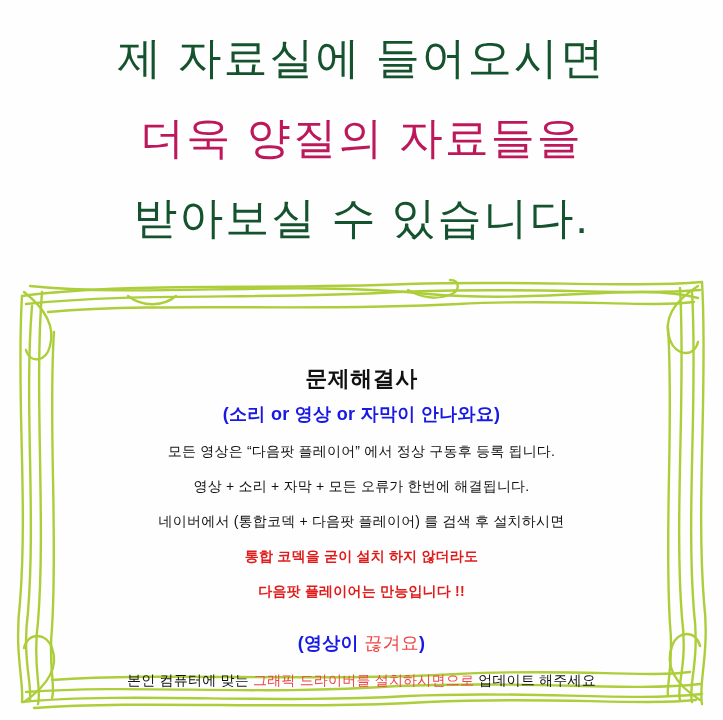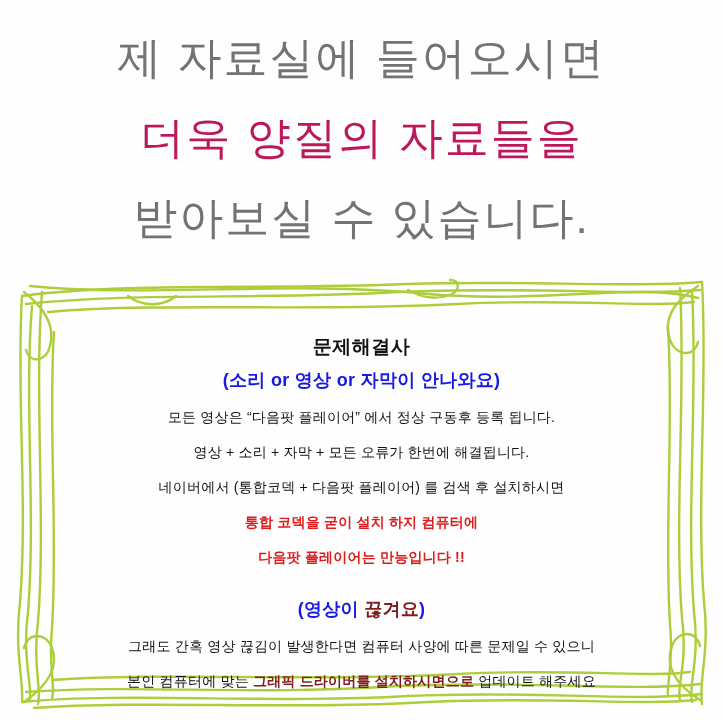--- a/index.html
+++ b/index.html
@@ -27,21 +27,21 @@
     left: 0;
     width: 723px;
     text-align: center;
   }
   .headline-line {
     font-family: "Liberation Sans", sans-serif;
     font-size: 44px;
     line-height: 80px;
     letter-spacing: 2px;
     font-weight: 400;
-    color: #737373;
+    color: #14532d;
     white-space: nowrap;
   }
   .headline-line.blue {
     color: #be185d;
   }
 
   
   .frame-wrap {
     position: absolute;
     top: 272px;
@@ -60,22 +60,22 @@
   
   .inner {
     position: absolute;
     top: 0;
     left: 0;
     width: 707px;
     height: 438px;
     text-align: center;
   }
   .doc-title {
-    margin-top: 62px;
-    font-size: 19px;
+    margin-top: 92px;
+    font-size: 22px;
     font-weight: bold;
     color: #111111;
     letter-spacing: 0.5px;
   }
   .sec-head {
     margin-top: 8px;
     font-size: 18px;
     font-weight: bold;
     color: #1919e6;
     letter-spacing: 0.3px;
@@ -87,22 +87,22 @@
     letter-spacing: 0.2px;
   }
   .body-line.red {
     color: #e01b1b;
     font-weight: bold;
   }
   .spacer-lg {
     height: 22px;
   }
   .inline-red {
-    color: #7f1d1d;
-    font-weight: bold;
+    color: #ef4444;
+    font-weight: normal;
     text-align: right;
   }
 </style>
 </head>
 <body>
 
 <div class="page">
 
   <div class="headline">
     <div class="headline-line">제 자료실에 들어오시면</div>
@@ -143,25 +143,24 @@
       </g>
     </svg>
 
     <div class="inner">
       <div class="doc-title">문제해결사</div>
 
       <div class="sec-head">(소리 or 영상 or 자막이 안나와요)</div>
       <div class="body-line">모든 영상은 “다음팟 플레이어” 에서 정상 구동후 등록 됩니다.</div>
       <div class="body-line">영상 + 소리 + 자막 + 모든 오류가 한번에 해결됩니다.</div>
       <div class="body-line">네이버에서 (통합코덱 + 다음팟 플레이어) 를 검색 후 설치하시면</div>
-      <div class="body-line red">통합 코덱을 굳이 설치 하지 컴퓨터에</div>
+      <div class="body-line red">통합 코덱을 굳이 설치 하지 않더라도</div>
       <div class="body-line red">다음팟 플레이어는 만능입니다 !!</div>
 
       <div class="spacer-lg"></div>
 
       <div class="sec-head"><span>(영상이 </span><span class="inline-red">끊겨요</span><span>)</span></div>
 
-      <div class="body-line">그래도 간혹 영상 끊김이 발생한다면 컴퓨터 사양에 따른 문제일 수 있으니</div>
       <div class="body-line"><span>본인 컴퓨터에 맞는 </span><span class="inline-red">그래픽 드라이버를 설치하시면</span><span class="inline-red">으로 </span><span>업데이트 해주세요</span></div>
     </div>
   </div>
 
 </div>
 
 </body></html>

